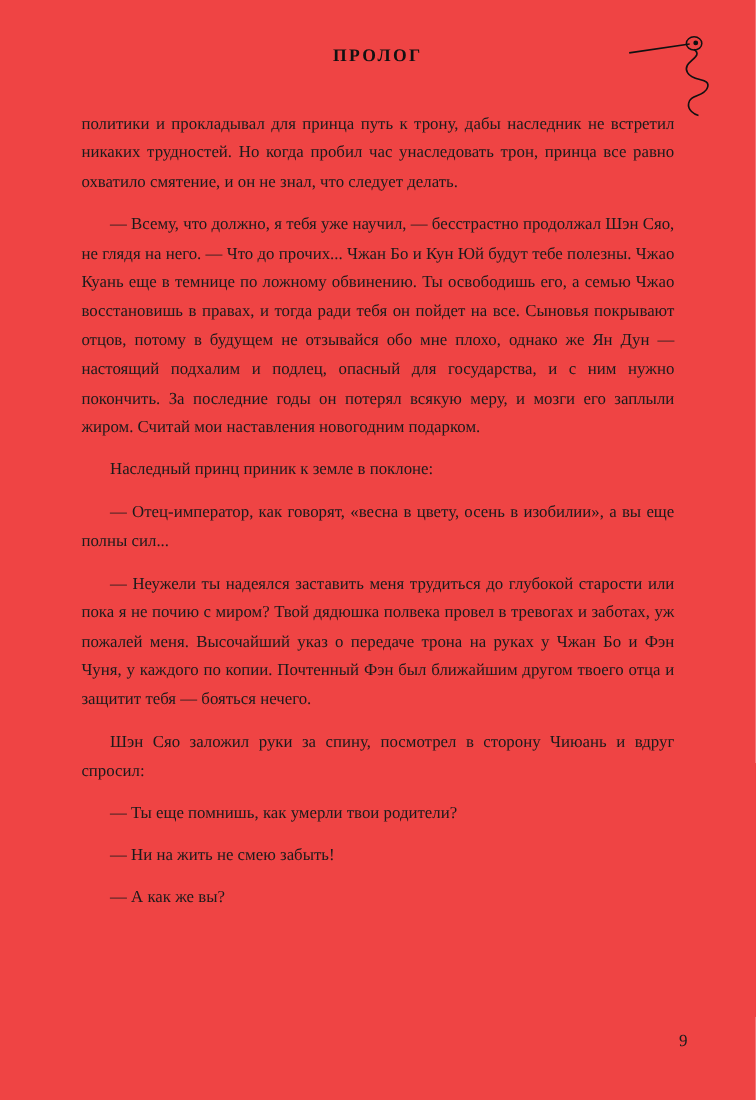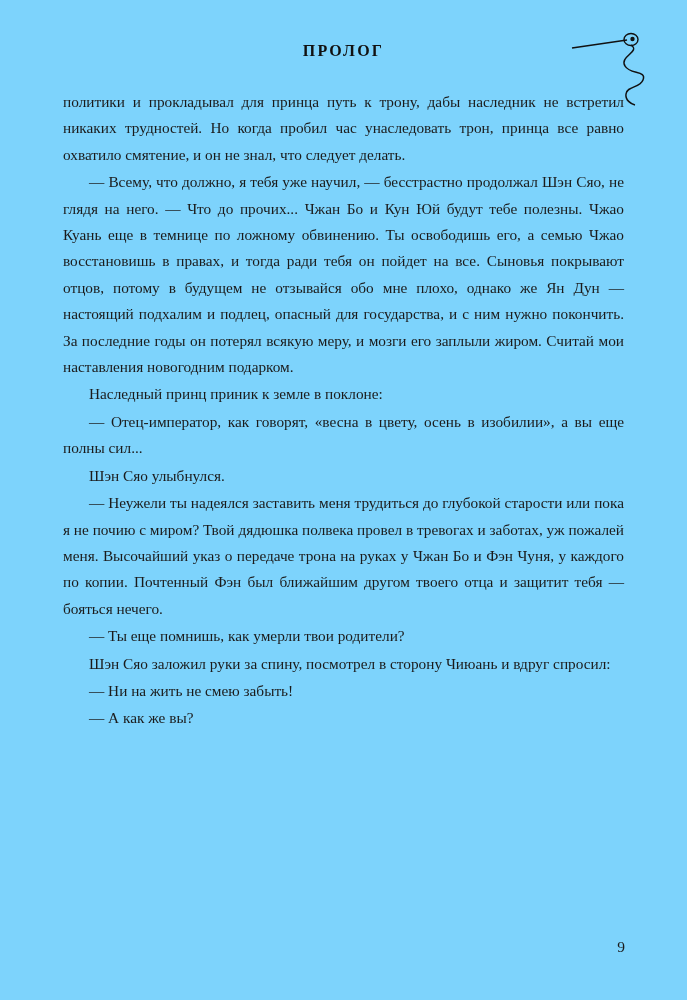--- a/index.html
+++ b/index.html
@@ -12,21 +12,21 @@
     height: 1000px;
     position: relative;
     overflow: hidden;
     font-family: "Liberation Serif", serif;
     color: #1a1a1a;
   }
 
   .page {
     position: absolute;
     inset: 0;
-    background: #7dd3fc;
+    background: #ef4444;
   }
 
   .header {
     position: absolute;
     top: 42px;
     left: 0;
     width: 100%;
     text-align: center;
     font-family: "Liberation Serif", serif;
     font-size: 16px;
@@ -45,21 +45,21 @@
   }
 
   .content {
     position: absolute;
     top: 88px;
     left: 62px;
     width: 563px;
   }
 
   p {
-    margin: 1px;
+    margin: 12px;
     font-size: 15.3px;
     line-height: 26.4px;
     text-align: justify;
     text-justify: inter-word;
     color: #1b1b1b;
     hyphens: manual;
   }
 
   p.indent {
     text-indent: 26px;
@@ -89,23 +89,22 @@
         <circle cx="63.5" cy="21" r="2.2" fill="#111111" stroke="none"></circle>
       </g>
     </svg>
   </div>
 
   <div class="content">
     <p class="first">политики и прокладывал для принца путь к трону, дабы наследник не встретил никаких трудностей. Но когда пробил час унаследовать трон, принца все равно охватило смятение, и он не знал, что следует делать.</p>
     <p class="indent">— Всему, что должно, я тебя уже научил, — бесстрастно продолжал Шэн Сяо, не глядя на него. — Что до прочих... Чжан Бо и Кун Юй будут тебе полезны. Чжао Куань еще в темнице по ложному обвинению. Ты освободишь его, а семью Чжао восстановишь в правах, и тогда ради тебя он пойдет на все. Сыновья покрывают отцов, потому в будущем не отзывайся обо мне плохо, однако же Ян Дун — настоящий подхалим и подлец, опасный для государства, и с ним нужно покончить. За последние годы он потерял всякую меру, и мозги его заплыли жиром. Считай мои наставления новогодним подарком.</p>
     <p class="indent">Наследный принц приник к земле в поклоне:</p>
     <p class="indent">— Отец-император, как говорят, «весна в цвету, осень в изобилии», а вы еще полны сил...</p>
-    <p class="indent">Шэн Сяо улыбнулся.</p>
     <p class="indent">— Неужели ты надеялся заставить меня трудиться до глубокой старости или пока я не почию с миром? Твой дядюшка полвека провел в тревогах и заботах, уж пожалей меня. Высочайший указ о передаче трона на руках у Чжан Бо и Фэн Чуня, у каждого по копии. Почтенный Фэн был ближайшим другом твоего отца и защитит тебя — бояться нечего.</p>
+    <p class="indent">Шэн Сяо заложил руки за спину, посмотрел в сторону Чиюань и вдруг спросил:</p>
     <p class="indent">— Ты еще помнишь, как умерли твои родители?</p>
-    <p class="indent">Шэн Сяо заложил руки за спину, посмотрел в сторону Чиюань и вдруг спросил:</p>
     <p class="indent">— Ни на жить не смею забыть!</p>
     <p class="indent">— А как же вы?</p>
   </div>
 
   <div class="folio">9</div>
 
 </div>
 
 </body></html>

